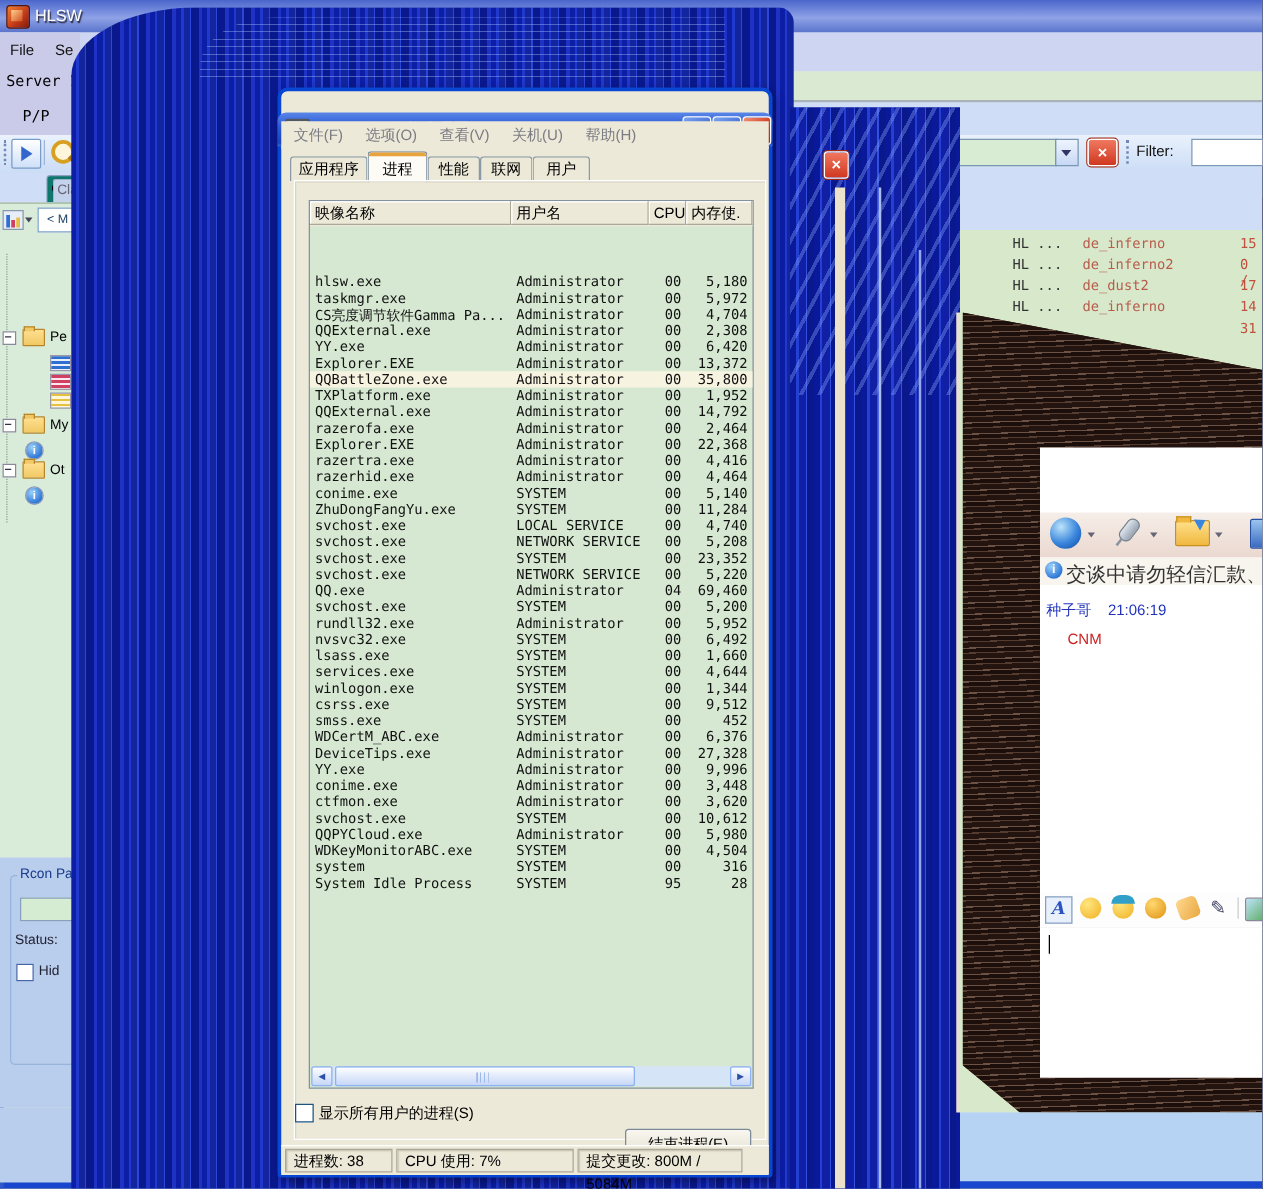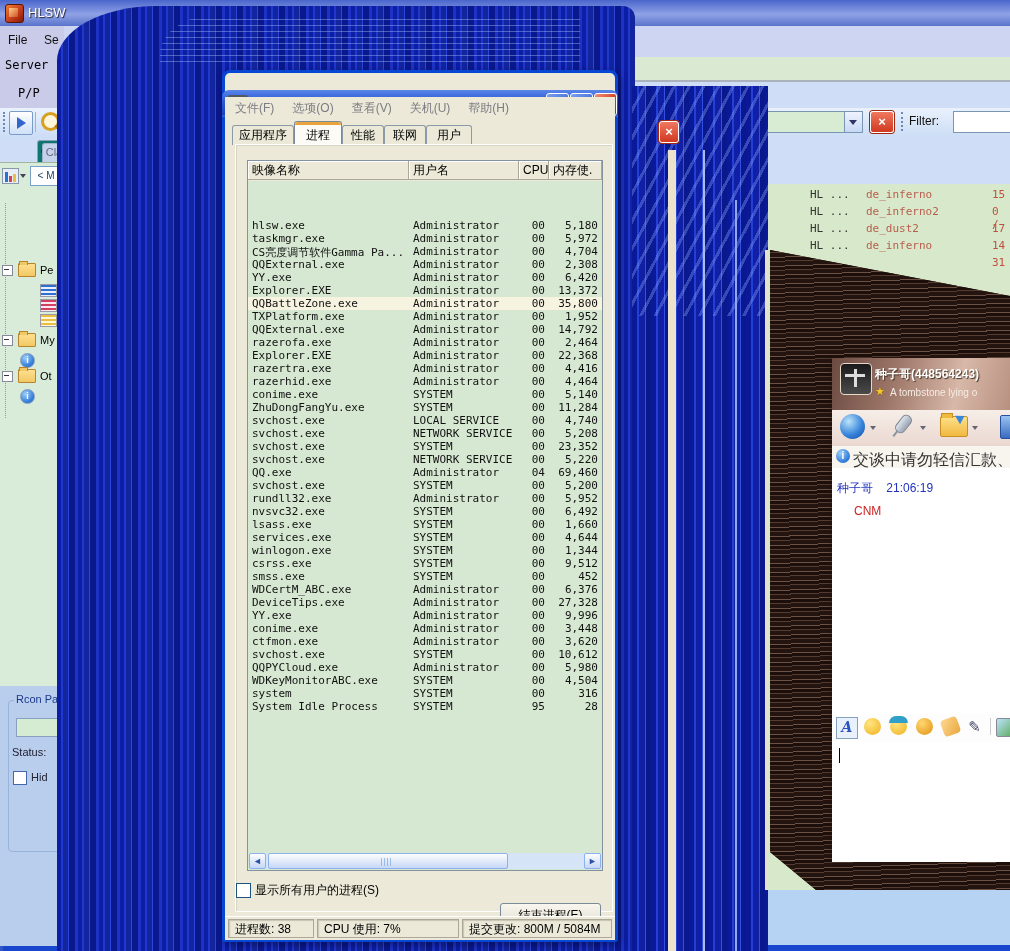--- a/index.html
+++ b/index.html
@@ -161,21 +161,21 @@
     background:linear-gradient(180deg,#fdfefe,#c7d7f7);box-sizing:border-box;}
   .sb-thumb::after{content:"";position:absolute;left:112px;top:4px;width:10px;height:8px;
     background:repeating-linear-gradient(90deg,#9ab8e8 0 1px,transparent 1px 3px);}
   .tm-showall-chk{left:11px;top:810px;width:13px;height:13px;background:#fff;border:1px solid #1d5281;}
   .tm-showall-label{left:30px;top:809px;font-size:12px;color:#000;}
   .tm-endbtn{left:275px;top:806px;width:99px;height:23px;background:linear-gradient(180deg,#f8f6ee,#e2dfd0);
     border:1px solid #7a8a99;border-radius:3px;font-size:12px;color:#000;text-align:center;line-height:22px;margin-top:24px;}
   .tm-statusbar{left:0;top:843px;width:390px;height:23px;background:#ece9d8;border-top:1px solid #fff;}
   .tm-status-cell{position:relative;float:left;height:19px;margin:2px 0 0 3px;border:1px solid #aca899;
     box-shadow:inset 1px 1px 1px rgba(130,125,110,.35);font-size:12px;color:#000;line-height:18px;padding-left:6px;box-sizing:border-box;}
-  .sc0{width:86px;} .sc1{width:142px;} .sc2{width:150px;}
+  .sc0{width:86px;} .sc1{width:142px;} .sc2{width:132px;}
   
   .qq-win{left:832px;top:358px;width:178px;height:504px;z-index:6;background:#fff;box-shadow:-1px 0 4px rgba(40,20,10,.5);}
   .qq-banner{left:0;top:0;width:178px;height:52px;
     background:linear-gradient(105deg,#6b4a42,#9c7668 35%,#d8b8a8 70%,#b89080);}
   .qq-avatar{left:8px;top:5px;width:30px;height:30px;border-radius:4px;border:1px solid #e8d8c8;
     background:linear-gradient(180deg,#1a1a1a,#4a4a4a);}
   .qq-avatar::before{content:"";position:absolute;left:4px;top:10px;width:20px;height:3px;background:#ddd;}
   .qq-avatar::after{content:"";position:absolute;left:13px;top:5px;width:3px;height:18px;background:#ddd;}
   .qq-name{left:43px;top:8px;color:#fff;font-weight:bold;font-size:12px;text-shadow:1px 1px 1px #432;white-space:nowrap;}
   .qq-star{left:43px;top:27px;color:#f8c820;font-size:11px;text-shadow:0 0 1px #640;}
@@ -610,26 +610,20 @@
     <span class="abs tm-showall-label txt">显示所有用户的进程(S)</span>
     <div class="abs tm-endbtn">结束进程(E)</div>
     <div class="abs tm-statusbar">
       <div class="tm-status-cell sc0">进程数: 38</div>
       <div class="tm-status-cell sc1">CPU 使用: 7%</div>
       <div class="tm-status-cell sc2">提交更改: 800M / 5084M</div>
     </div>
   </div>
 
   <div class="abs qq-win">
-    <div class="abs qq-banner">
-      <div class="abs qq-avatar"></div>
-      <span class="abs qq-name txt">种子哥(448564243)</span>
-      <span class="abs qq-star">★</span>
-      <span class="abs qq-sig txt">A tombstone lying o</span>
-    </div>
     <div class="abs qq-toolbar">
       <div class="abs qq-cam"></div>
       <div class="caret" style="left:38px"></div>
       <div class="abs qq-mic"></div>
       <div class="caret" style="left:88px"></div>
       <div class="abs qq-folder"></div>
       <div class="caret" style="left:140px"></div>
       <div class="abs qq-phone"></div>
     </div>
     <div class="abs qq-notice">

